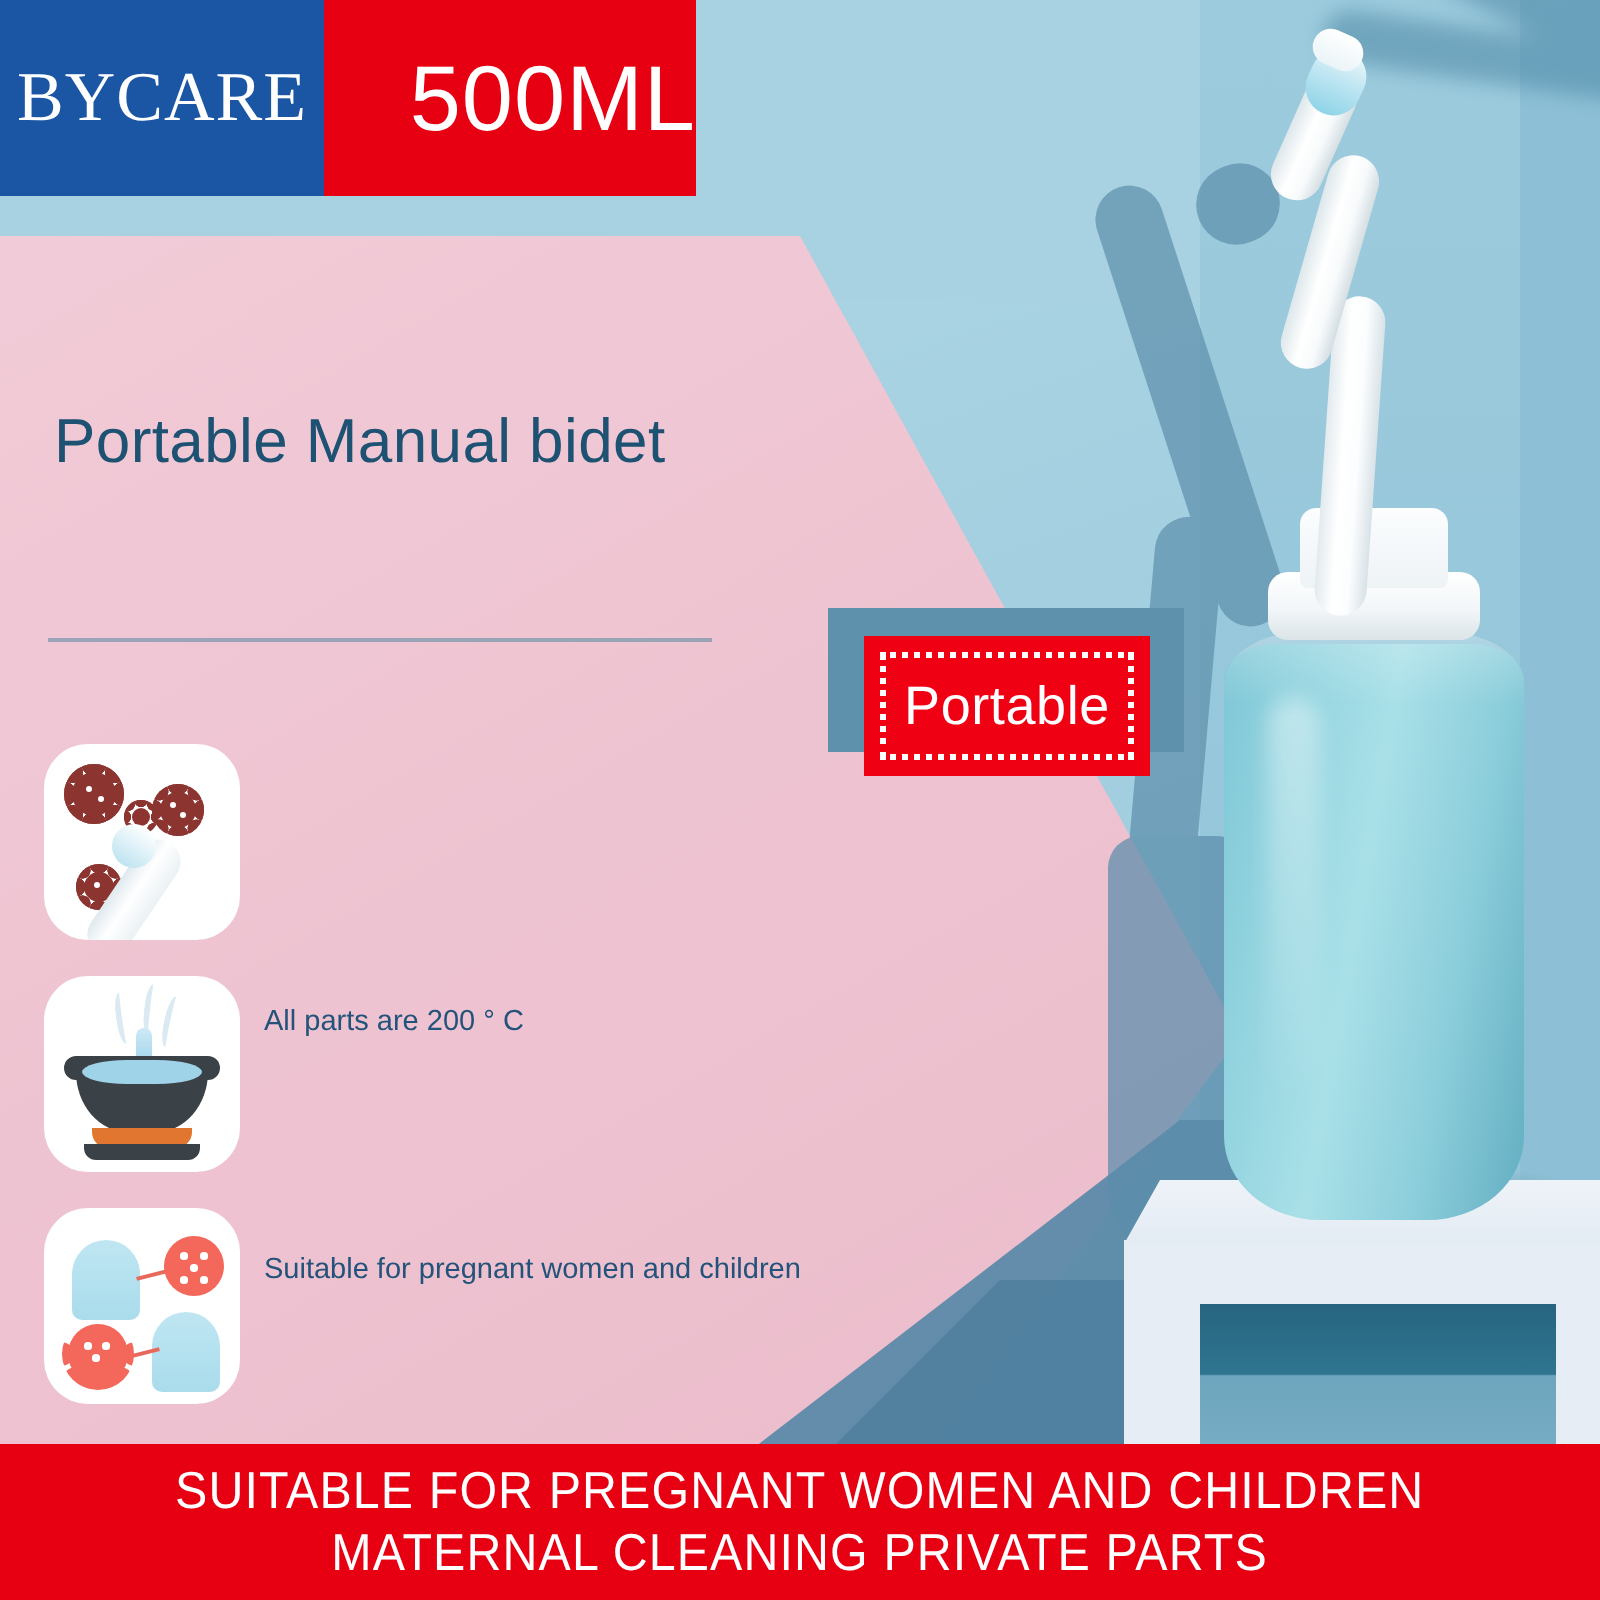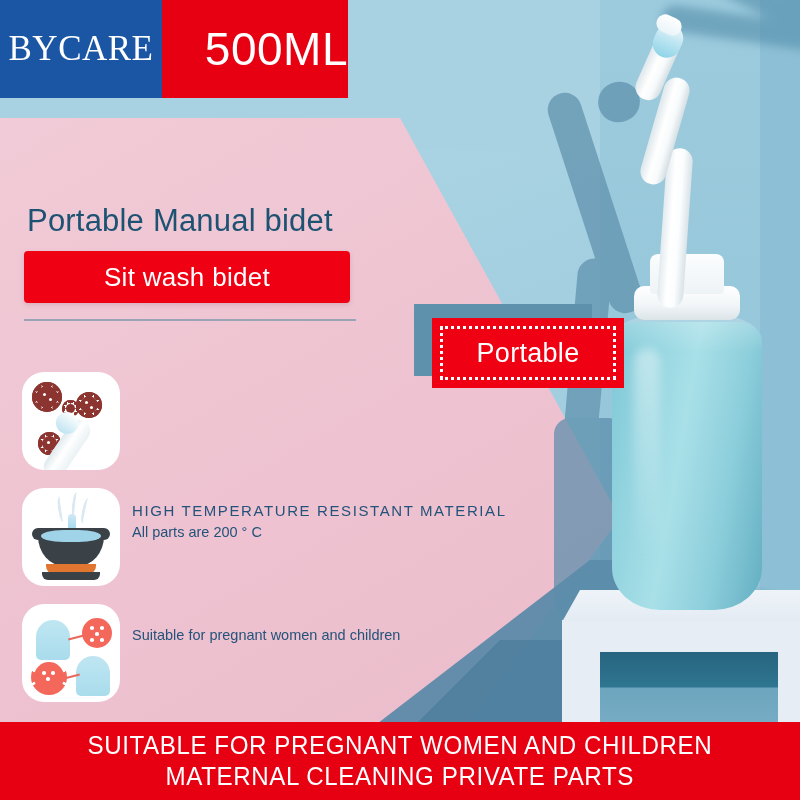--- a/index.html
+++ b/index.html
@@ -294,21 +294,21 @@
   }
 
   
   .badge-shadowbox {
     position: absolute;
     left: 414px; top: 304px; width: 178px; height: 72px;
     background: #5e91ab;
   }
   .badge {
     position: absolute;
-    left: 432px; top: 318px; width: 192px; height: 70px;
+    left: 432px; top: 318px; width: 143px; height: 70px;
     background: #ef0013;
     display: flex; align-items: center; justify-content: center;
   }
   .badge-inner {
     position: absolute;
     left: 8px; top: 8px; right: 8px; bottom: 8px;
     border: 3px dotted #ffffff;
   }
   .badge span {
     position: relative;
@@ -555,23 +555,20 @@
   </div>
 
   <div class="hdr-blue">
     <span>BYCARE</span>
   </div>
   <div class="hdr-red">
     <span>500ML</span>
   </div>
 
   <div class="headline">Portable Manual bidet</div>
-  <div class="subbanner">
-    <span>Sit wash bidet</span>
-  </div>
   <div class="divider"></div>
 
   <div class="badge-shadowbox"></div>
   <div class="badge">
     <div class="badge-inner"></div>
     <span>Portable</span>
   </div>
 
   <div class="features">
 
@@ -600,21 +597,20 @@
         <div class="steam" style="left:50px;top:4px;transform:rotate(6deg)"></div>
         <div class="steam" style="left:60px;top:10px;transform:rotate(12deg)"></div>
         <div class="jet"></div>
         <div class="pot"></div>
         <div class="pot-rim"></div>
         <div class="pot-water"></div>
         <div class="pot-stove"></div>
         <div class="pot-base"></div>
       </div>
       <div class="feat-text">
-        <div class="feat-title">HIGH TEMPERATURE RESISTANT MATERIAL</div>
         <div class="feat-line">All parts are 200 ° C</div>
       </div>
     </div>
 
     <div class="feature f3">
       <div class="feat-icon">
         <div class="cap-ico" style="left:14px;top:16px"></div>
         <div class="link-ico" style="left:46px;top:32px;width:20px;transform:rotate(-14deg)"></div>
         <div class="spray-ico" style="left:60px;top:14px">
           <i style="left:8px;top:8px"></i>

